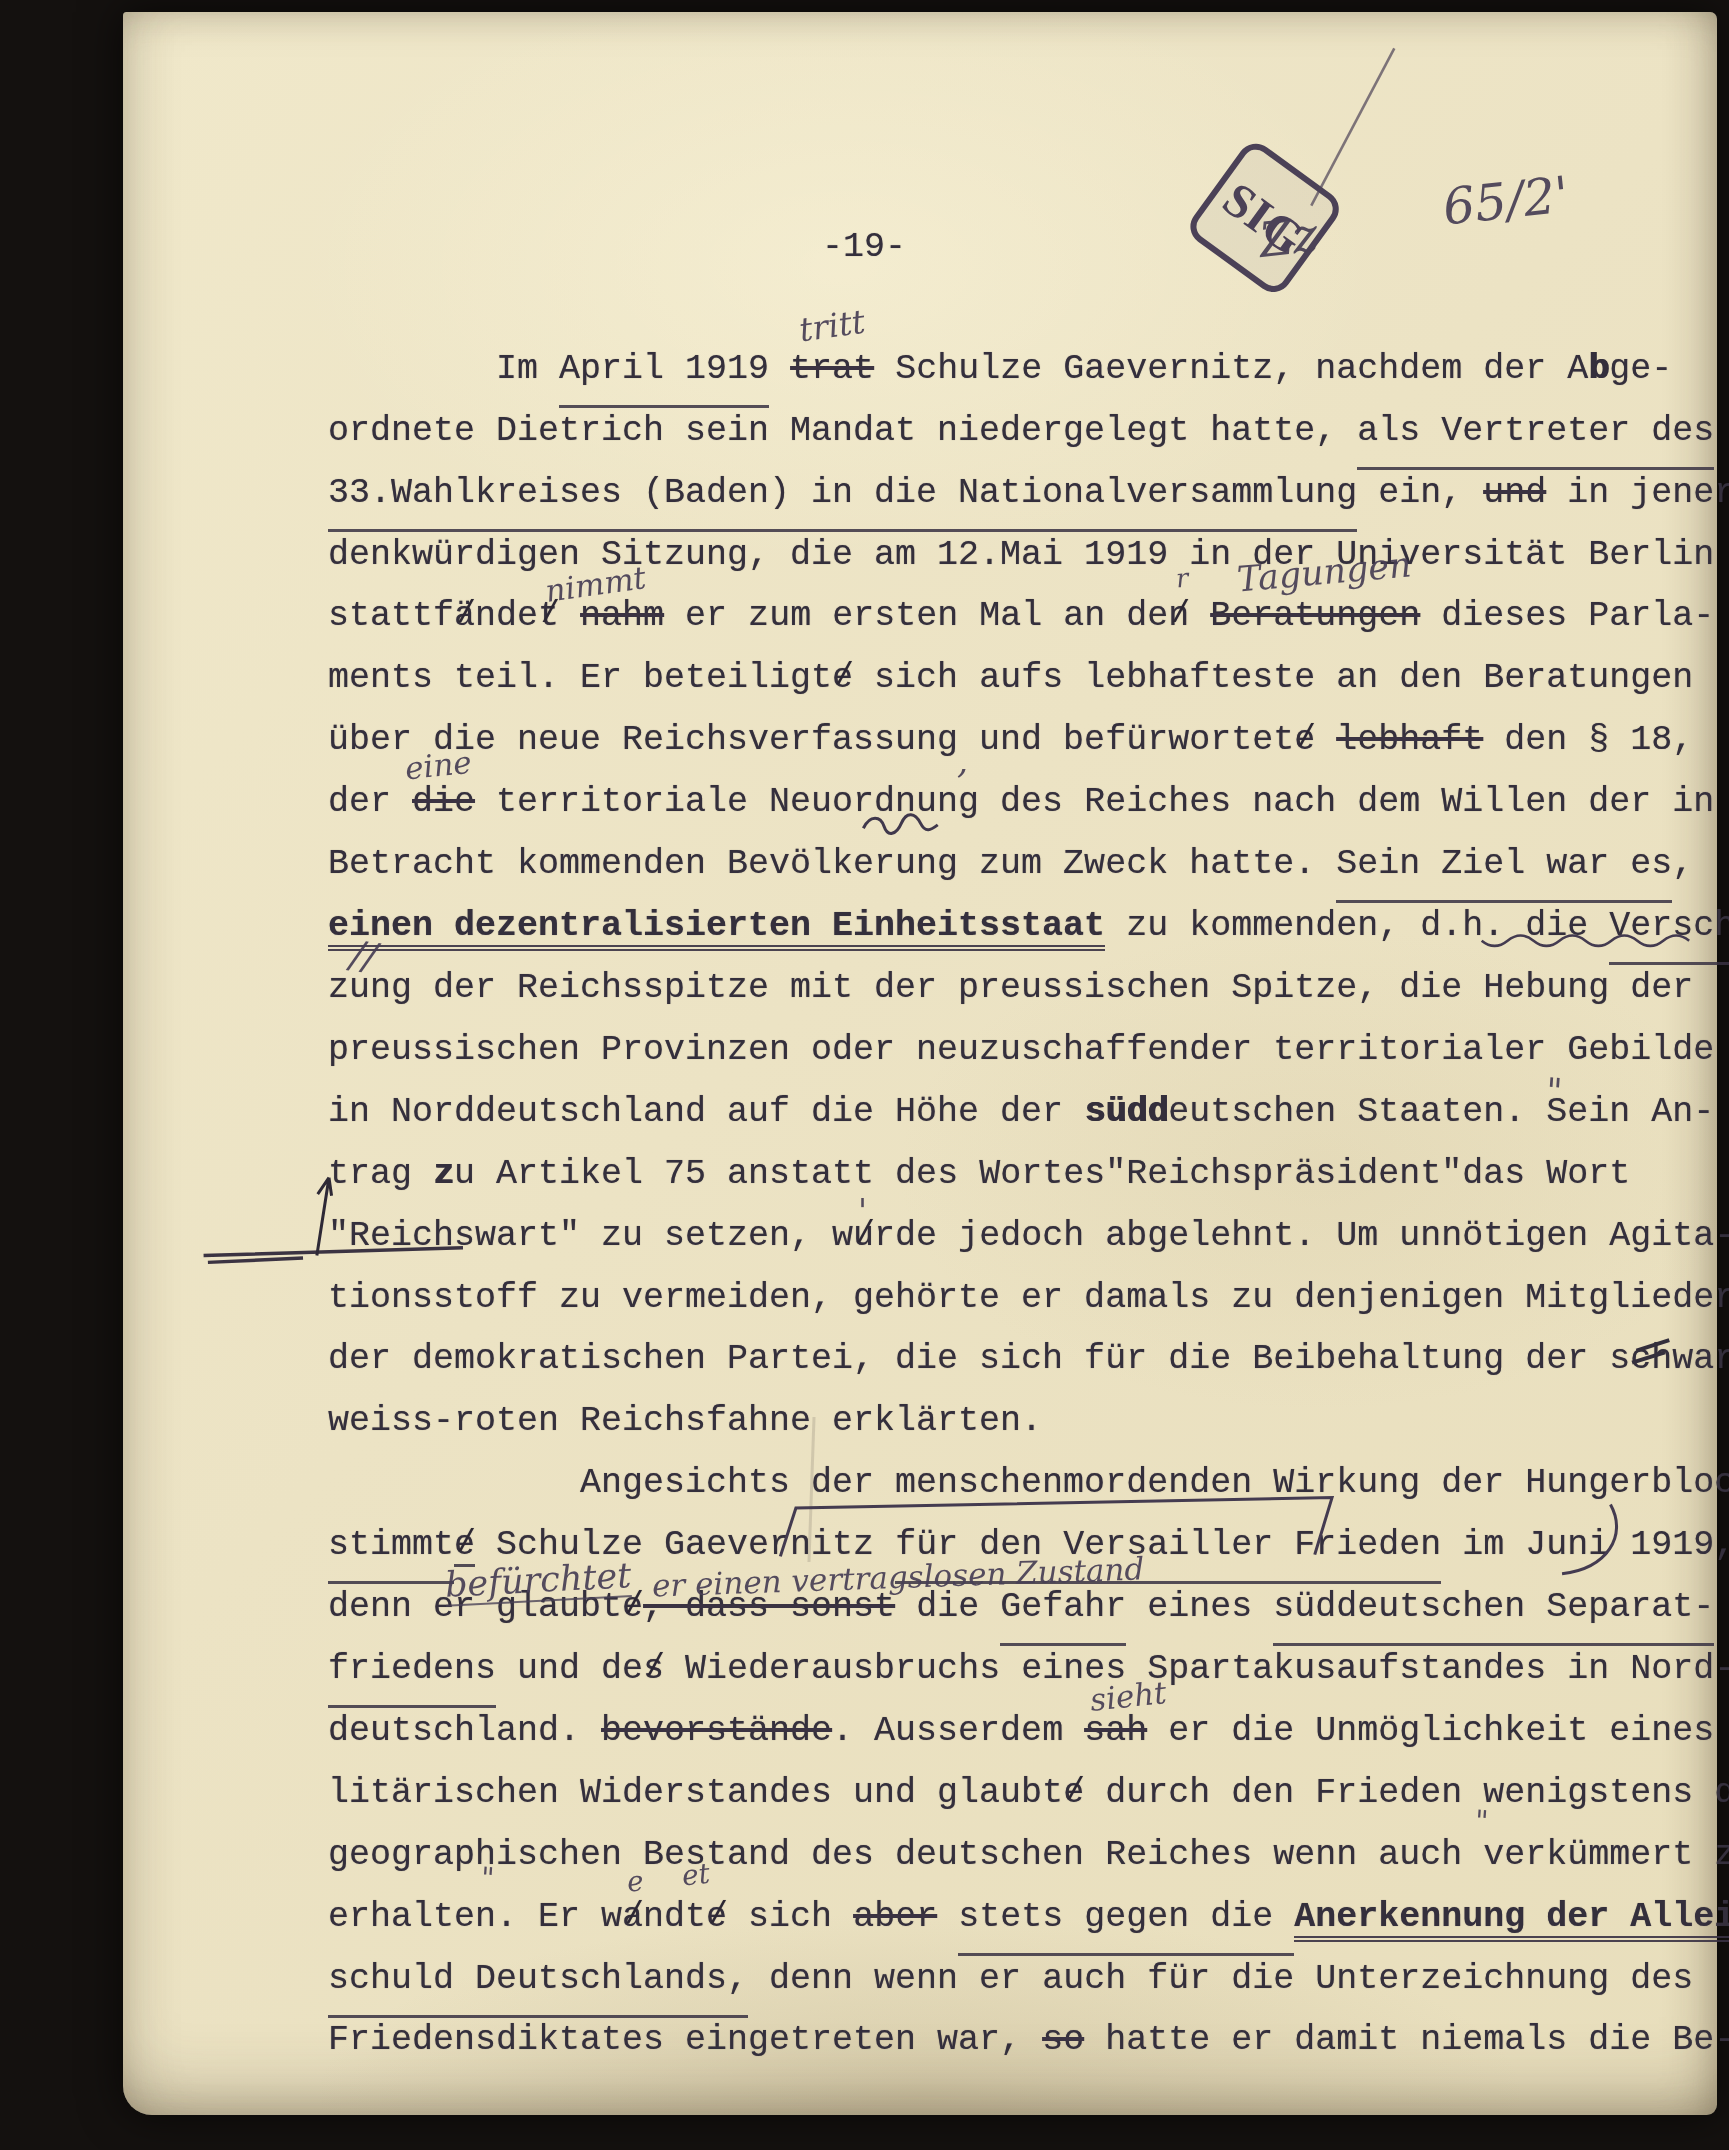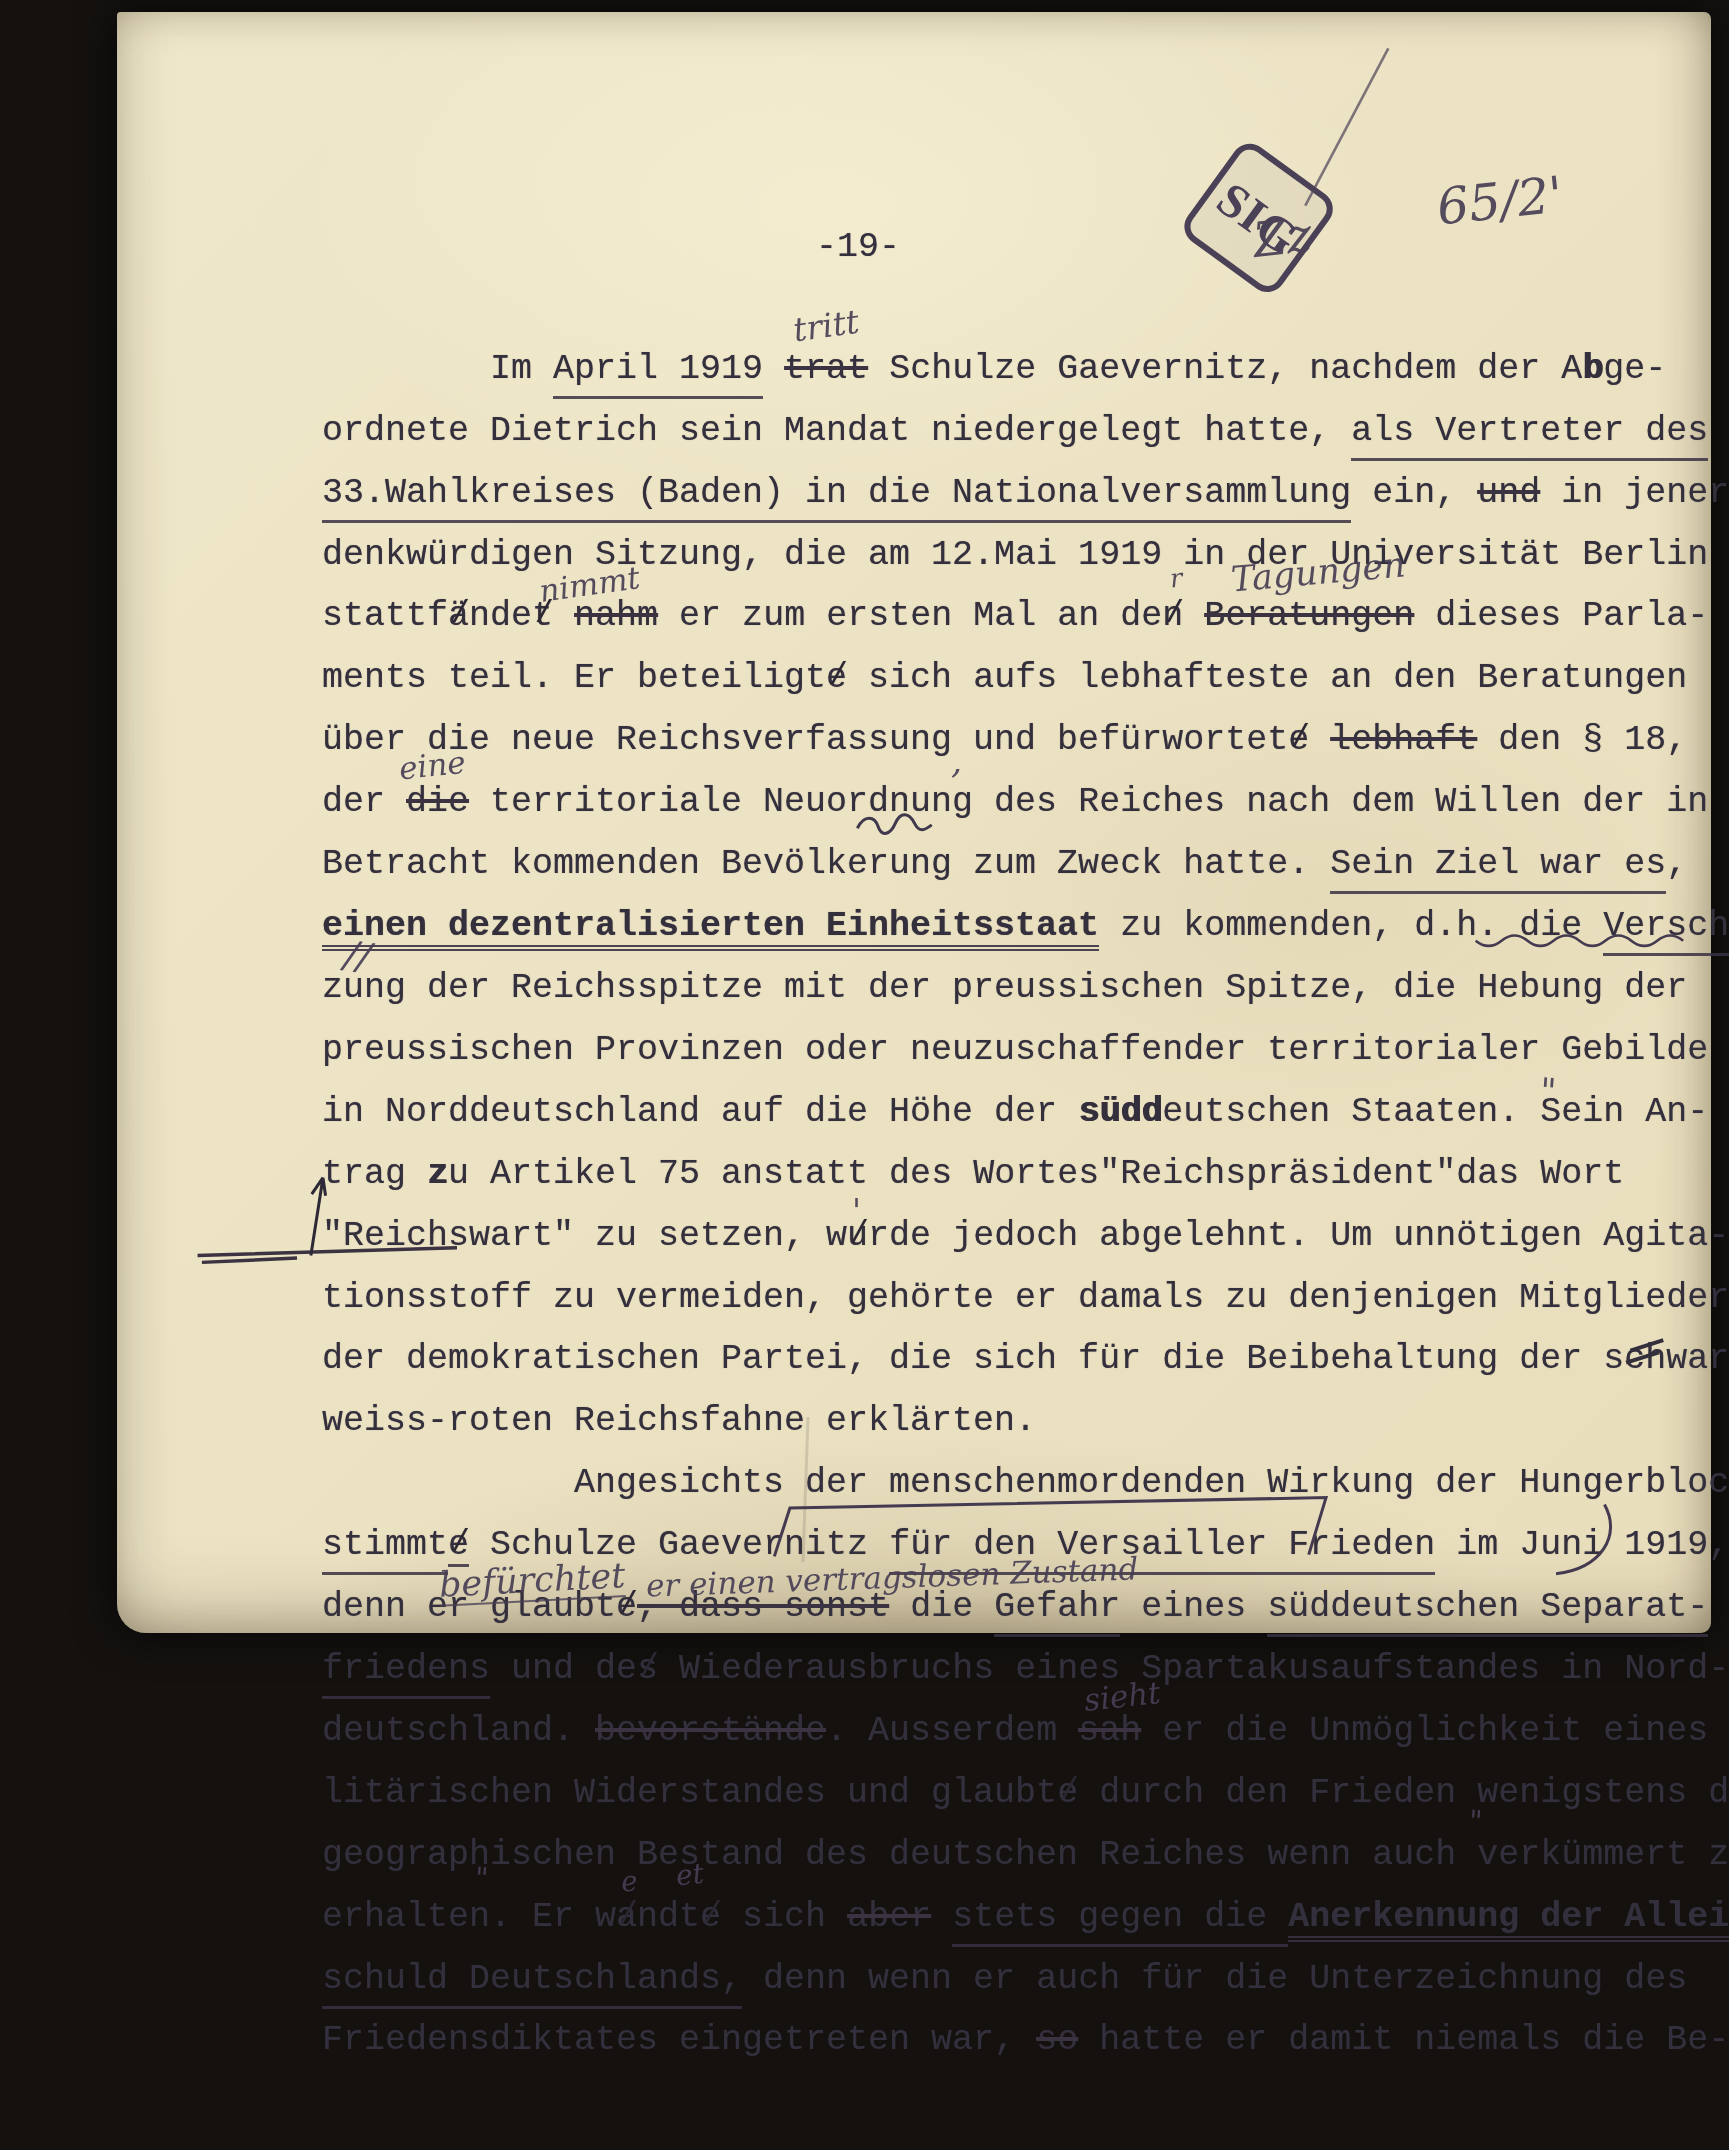--- a/index.html
+++ b/index.html
@@ -1,33 +1,33 @@
 <!DOCTYPE html>
 <html style="font-size:14px"><head>
 <meta charset="utf-8">
 <style>
   html,body{margin:0;padding:0;}
   body{width:1729px;height:2151px;background:#14110f;position:relative;overflow:hidden;}
-  #paper{position:absolute;left:117px;top:12px;width:1594px;height:1621px;
+  #paper{position:absolute;left:123px;top:12px;width:1594px;height:2103px;
     background:
       radial-gradient(ellipse 778px 432px at 45% 12%, rgba(255,250,225,.35), rgba(255,250,225,0) 70%),
       radial-gradient(ellipse 605px 346px at 75% 55%, rgba(200,185,145,.18), rgba(200,185,145,0) 70%),
       radial-gradient(ellipse 865px 259px at 50% 99%, rgba(160,145,110,.25), rgba(160,145,110,0) 70%),
       linear-gradient(135deg,#f0e8ca 0%,#ece3c4 45%,#e8debc 100%);
     border-radius:3.5px 7px 10.4px 29px;
     box-shadow: inset -24px 0 52px -26px rgba(70,58,40,.40),
                 inset 0 -40px 78px -35px rgba(70,58,40,.45),
                 inset 29px 0 69px -43px rgba(70,58,40,.28),
                 inset 0 26px 52px -35px rgba(70,58,40,.25),
                 0 0 43px rgba(0,0,0,.65);}
   .tl{position:absolute;left:205px;white-space:pre;font-family:"Liberation Mono",monospace;
       font-size:35px;line-height:1;color:#342f3c;text-shadow:0 0 0.9px rgba(52,47,60,.55);}
   .tl span{display:inline-block;}
   .p{}
-  .u{border-bottom:3.5px solid rgba(56,49,66,.85);padding-bottom:9px;}
+  .u{border-bottom:3.5px solid rgba(56,49,66,.85);padding-bottom:18px;}
   .u2{border-bottom:6px double rgba(56,49,66,.9);padding-bottom:0.9px;font-weight:bold;}
   .st{text-decoration:line-through;text-decoration-thickness:3.5px;text-decoration-color:#3b3342;}
   .sl{position:relative;}
   .sl::after{content:"∕";position:absolute;left:1.7px;top:-3.5px;color:#2c2733;font-weight:bold;}
   .slu{position:relative;border-bottom:3.5px solid rgba(56,49,66,.85);padding-bottom:0.9px;}
   .slu::after{content:"∕";position:absolute;left:1.7px;top:-3.5px;color:#2c2733;font-weight:bold;}
   .ot{font-weight:bold;text-shadow:1.3px 0 0 #342f3c;}
   .hw{position:absolute;font-family:"DejaVu Serif",serif;font-style:italic;
       color:#483f55;white-space:pre;line-height:1;opacity:.92;}
   .hwu{border-bottom:2.6px solid rgba(72,63,85,.85);padding-bottom:1.7px;}

